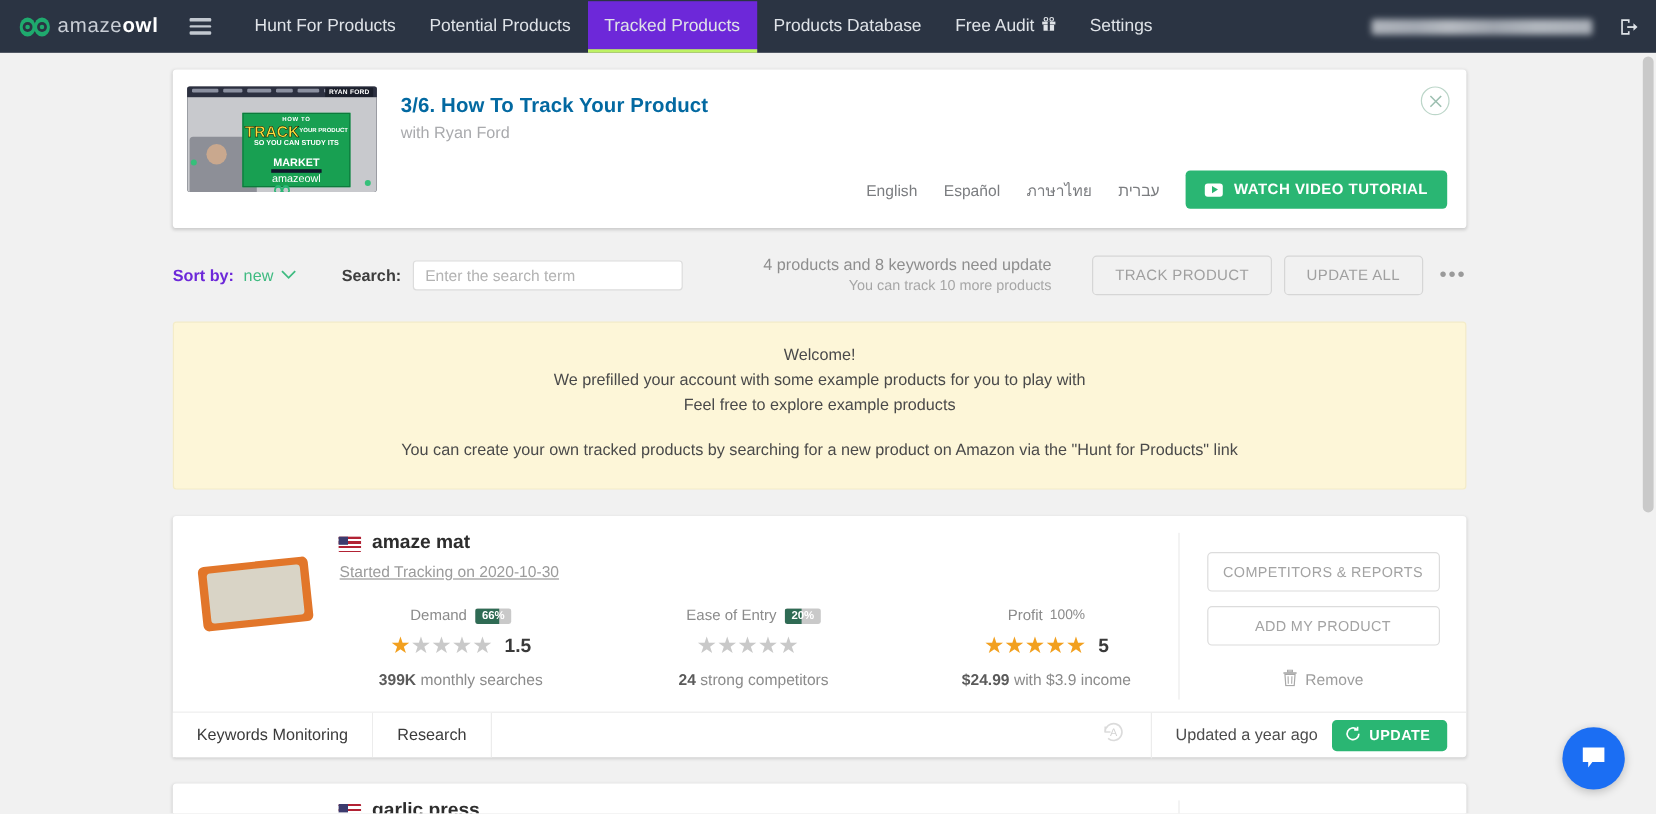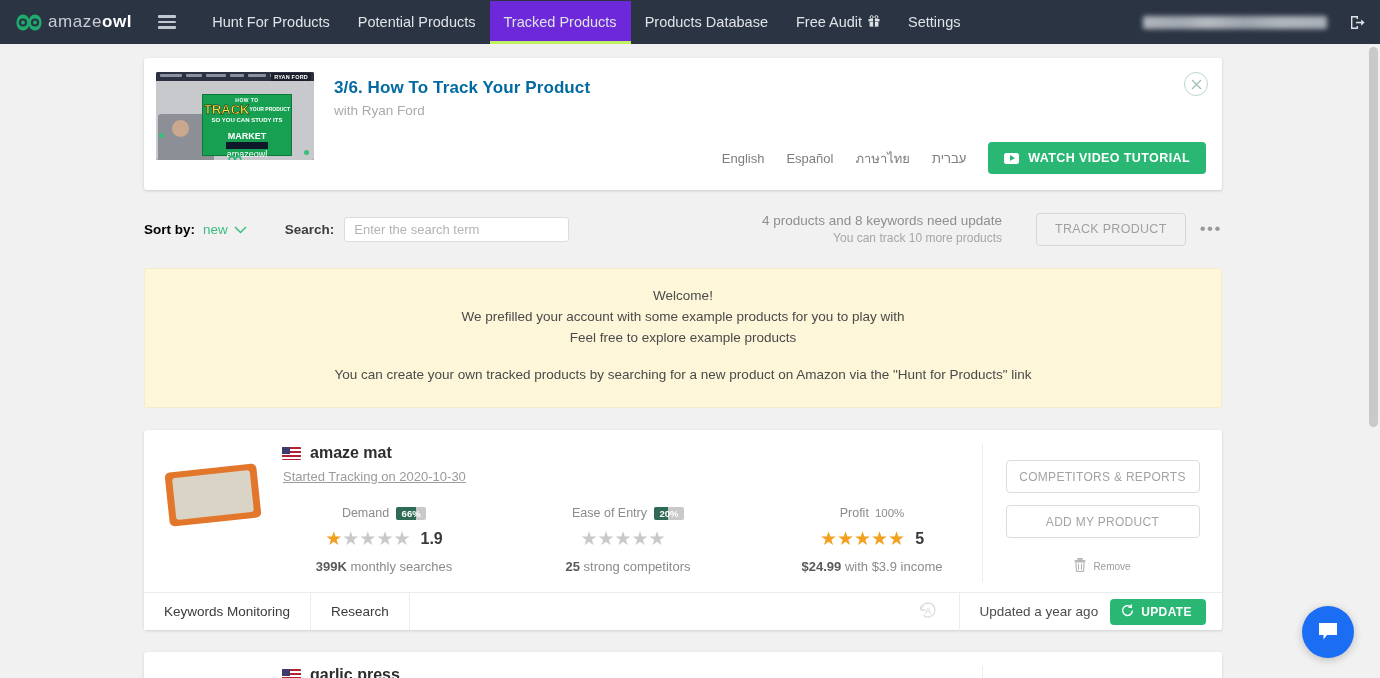--- a/index.html
+++ b/index.html
@@ -69,21 +69,21 @@
   .thumb .person { position:absolute; left:2px; bottom:0; width:56px; height:46px; background:#8d8f97; border-radius:3px 3px 0 0; }
   .thumb .person:after{content:"";position:absolute;left:14px;top:6px;width:17px;height:17px;border-radius:50%;background:#c9a88e;}
   .thumb .green {
     position:absolute; left:46px; top:13px; width:90px; height:62px;
     background:#18a052; border:1px solid #0d7a3c; text-align:center; padding-top:2px;
   }
   .thumb .g1{font-size:5px;color:#fff;font-weight:700;letter-spacing:.5px}
   .thumb .g2{font-size:13px;color:#ffdf3b;font-weight:800;line-height:13px;-webkit-text-stroke:.4px #000;}
   .thumb .g2 em{font-size:5px;color:#fff;font-style:normal;-webkit-text-stroke:0;vertical-align:top;}
   .thumb .g3{font-size:6px;color:#fff;font-weight:700;line-height:9px}
-  .thumb .g4{font-size:9px;color:#fff;font-weight:800;line-height:11px;border-bottom:7px solid #0f172a;display:inline-block;padding:0 2px;}
+  .thumb .g4{font-size:9px;color:#fff;font-weight:800;line-height:11px;border-bottom:3px solid #0f172a;display:inline-block;padding:0 2px;}
   .thumb .g5{font-size:9px;color:#fff;line-height:11px}
   .thumb .owl{position:absolute;left:50%;transform:translateX(-50%);bottom:1px;width:14px;height:9px;}
   .thumb .dot{position:absolute;right:5px;bottom:5px;width:5px;height:5px;border-radius:50%;background:#36c07a;}
   .thumb .dot2{position:absolute;left:3px;bottom:22px;width:5px;height:5px;border-radius:50%;background:#36c07a;}
 
   .banner-info { margin-left: 20px; padding-top: 6px; flex: 1; }
   .banner-title { font-size: 17px; font-weight: 700; color: #0369a1; letter-spacing: .1px; }
   .banner-sub { font-size: 13.5px; color: #a9aaad; margin-top: 5px; }
   .banner-actions {
     display: flex; align-items: center; justify-content: flex-end;
@@ -105,21 +105,21 @@
   }
   .close-circle {
     position: absolute; top: 14px; right: 14px;
     width: 24px; height: 24px; border-radius: 50%;
     border: 1.4px solid #bcd6c9; display: flex; align-items: center; justify-content: center;
     cursor: pointer;
   }
 
   
   .toolbar { display: flex; align-items: center; margin-top: 22px; height: 34px; }
-  .sortby-label { font-size: 13.5px; color: #000000; font-weight: 600; }
+  .sortby-label { font-size: 13.5px; color: #6d28d9; font-weight: 600; }
   .sortby-val { font-size: 13.5px; color: #3fbb81; margin-left: 8px; cursor: pointer; }
   .chev { display:inline-block; margin-left:6px; vertical-align: 1px; cursor:pointer;}
   .search-label { font-size: 13.5px; color: #3e3e3e; font-weight: 600; margin-left: 38px; }
   .search-input {
     margin-left: 10px; width: 225px; height: 25px;
     border: 1px solid #dcdcdc; border-radius: 3px;
     font-size: 13px; color: #444; padding: 0 9px; background: #fff;
     font-family: "Liberation Sans", sans-serif;
   }
   .search-input::placeholder { color: #b3b3b3; }
@@ -185,21 +185,21 @@
 
   .card-side {
     width: 240px; flex: 0 0 240px; border-left: 1px solid #ececec;
     padding: 16px 24px 8px 24px; display: flex; flex-direction: column; align-items: center;
   }
   .side-btn {
     width: 194px; height: 33px; background: #fff; border: 1px solid #dcdcdc;
     border-radius: 4px; font-size: 12px; color: #a3a3a3; letter-spacing: .3px;
     cursor: pointer; font-family: "Liberation Sans", sans-serif; margin-bottom: 12px;
   }
-  .remove-row { display: flex; align-items: center; font-size: 10px; color: #9d9d9d; margin-top: 8px; cursor: pointer; text-align: center; }
+  .remove-row { display: flex; align-items: center; font-size: 13px; color: #9d9d9d; margin-top: 8px; cursor: pointer; text-align: center; }
   .remove-row svg { margin-right: 7px; }
 
   .card-foot { display: flex; align-items: stretch; border-top: 1px solid #ececec; position: relative; height: 38px; }
   .ftab {
     padding: 0 20px; display: flex; align-items: center; font-size: 13.5px;
     color: #3b3b3b; cursor: pointer; border-right: 1px solid #ececec; background: #fff;
   }
   .ftab.inactive { color: #3b3b3b; }
   .foot-right { margin-left: auto; display: flex; align-items: center; }
   .refresh-ic { margin-right: 20px; opacity: .45; }
@@ -363,20 +363,21 @@
 
         <span class="search-label">Search:</span>
         <input class="search-input" value="" placeholder="Enter the search term" style="">
 
         <div class="toolbar-right">
           <div class="need-update">
             <div class="l1">4 products and 8 keywords need update</div>
             <div class="l2">You can track 10 more products</div>
           </div>
           <button class="ghost-btn">TRACK PRODUCT</button>
+          <button class="ghost-btn">UPDATE ALL</button>
           <span class="dots">•••</span>
         </div>
       </div>
 
       <div class="welcome">
         <div>Welcome!</div>
         <div>We prefilled your account with some example products for you to play with</div>
         <div>Feel free to explore example products</div>
         <div class="gap"></div>
         <div>You can create your own tracked products by searching for a new product on Amazon via the "Hunt for Products" link</div>
@@ -413,21 +414,21 @@
                     <span class="fillbar" style="width:66%"></span>
                     <span class="txt">66%</span>
                   </span>
                 </div>
                 <div class="stars-row">
                   <span class="star star-on">★</span>
                   <span class="star star-off">★</span>
                   <span class="star star-off">★</span>
                   <span class="star star-off">★</span>
                   <span class="star star-off">★</span>
-                  <span class="score">1.9</span>
+                  <span class="score">1.5</span>
                 </div>
                 <div class="metric-bot">
                   <b>399K</b>
                   <span>monthly searches</span>
                 </div>
               </div>
 
               <div class="metric">
                 <div class="metric-top">
                   <span>Ease of Entry</span>
@@ -438,21 +439,21 @@
                 </div>
                 <div class="stars-row">
                   <span class="star star-off">★</span>
                   <span class="star star-off">★</span>
                   <span class="star star-off">★</span>
                   <span class="star star-off">★</span>
                   <span class="star star-off">★</span>
                   <span class="score"></span>
                 </div>
                 <div class="metric-bot">
-                  <b>25</b>
+                  <b>24</b>
                   <span>strong competitors</span>
                 </div>
               </div>
 
               <div class="metric">
                 <div class="metric-top">
                   <span>Profit</span>
                   <span class="pct-plain">100%</span>
                 </div>
                 <div class="stars-row">

